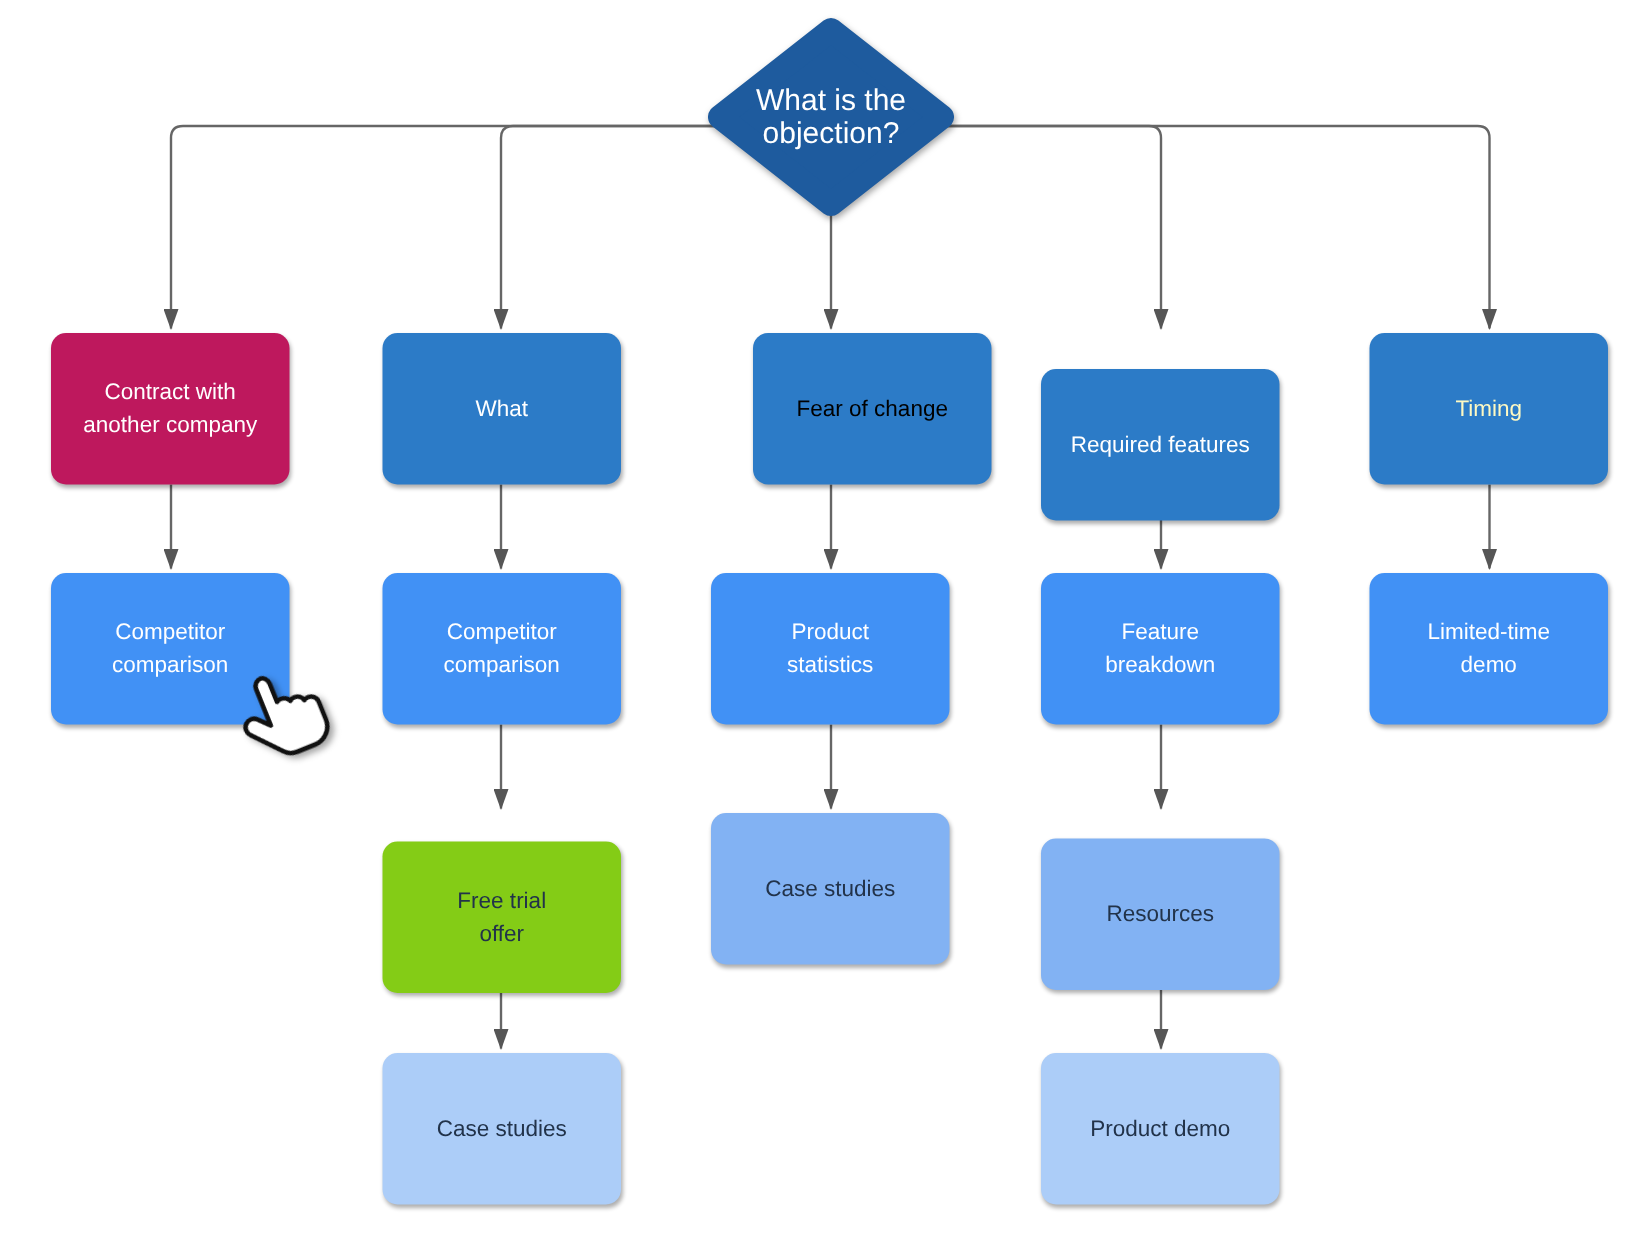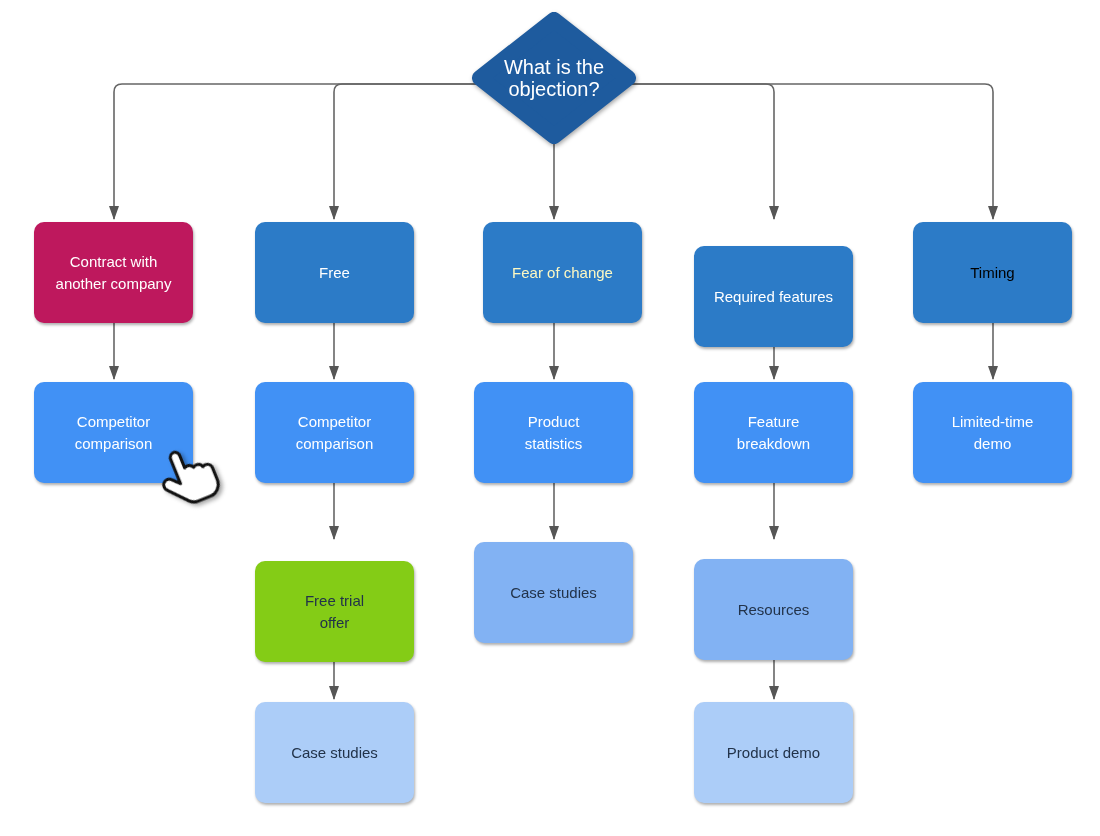--- a/index.html
+++ b/index.html
@@ -120,29 +120,29 @@
     </svg>
     <span class="decision-label">What is the
 objection?</span>
   </div>
 
   <div class="rect-node" style="left: 34px; top: 222px; background: #be185d; color: rgb(255, 255, 255);">
     <span class="node-label">Contract with
 another company</span>
   </div>
   <div class="rect-node" style="left: 255px; top: 222px; background: rgb(44, 123, 199); color: rgb(255, 255, 255);">
-    <span class="node-label">Free</span>
+    <span class="node-label">What</span>
   </div>
-  <div class="rect-node" style="left: 483px; top: 222px; background: rgb(44, 123, 199); color: #fef9c3; align-items: center;">
+  <div class="rect-node" style="left: 502px; top: 222px; background: rgb(44, 123, 199); color: #000000; align-items: center;">
     <span class="node-label">Fear of change</span>
   </div>
   <div class="rect-node" style="left: 694px; top: 222px; background: rgb(44, 123, 199); color: rgb(255, 255, 255); margin-top: 24px;">
     <span class="node-label">Required features</span>
   </div>
-  <div class="rect-node" style="left: 913px; top: 222px; background: rgb(44, 123, 199); color: #000000;">
+  <div class="rect-node" style="left: 913px; top: 222px; background: rgb(44, 123, 199); color: #fef9c3;">
     <span class="node-label">Timing</span>
   </div>
 
   <div class="rect-node" style="left: 34px; top: 382px; background: rgb(65, 145, 245); color: rgb(255, 255, 255);">
     <span class="node-label">Competitor
 comparison</span>
   </div>
   <div class="rect-node" style="left: 255px; top: 382px; background: rgb(65, 145, 245); color: rgb(255, 255, 255);">
     <span class="node-label">Competitor
 comparison</span>

